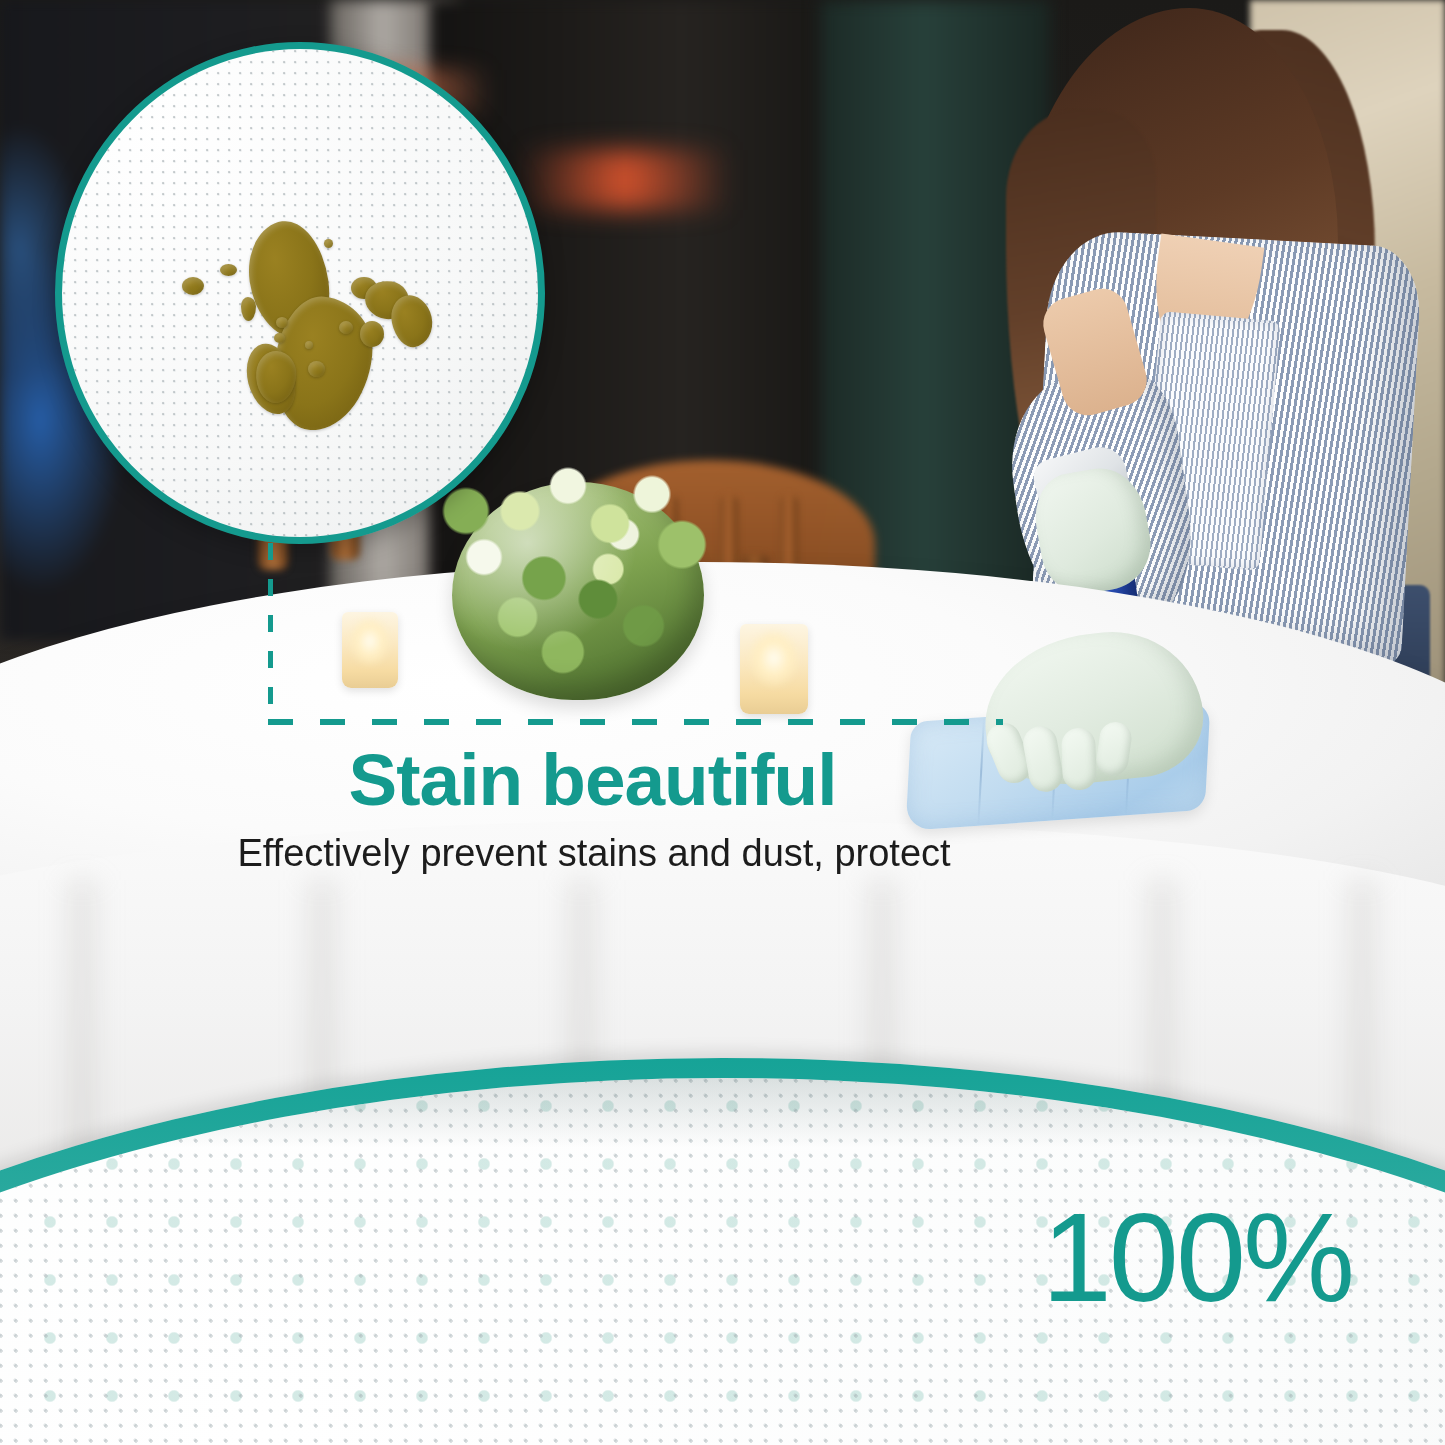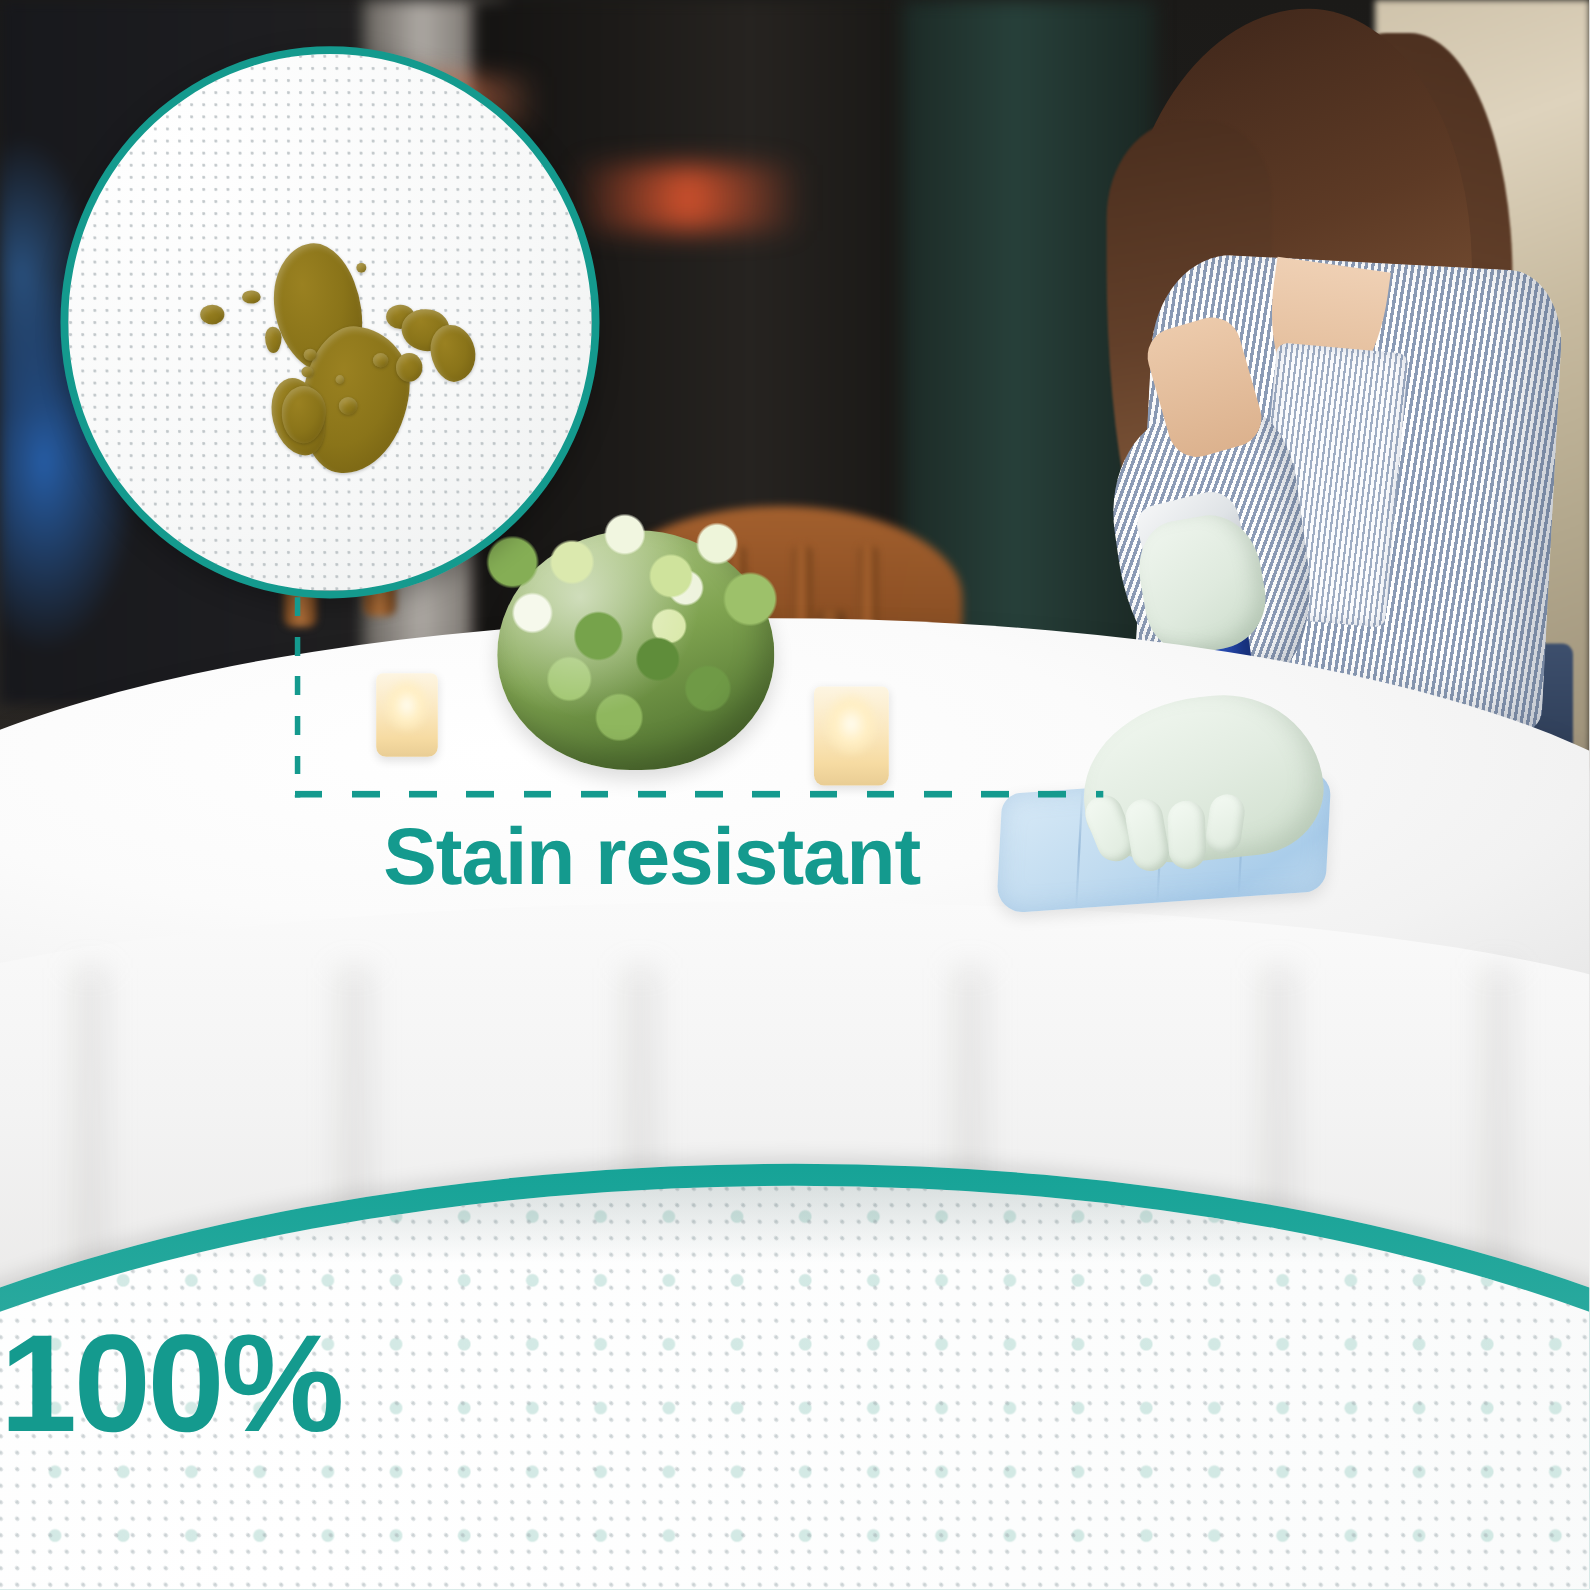--- a/index.html
+++ b/index.html
@@ -338,22 +338,22 @@
       radial-gradient(circle at 28px 22px, rgba(176,216,208,.55) 5px, rgba(176,216,208,0) 6.5px);
     background-size:15px 15px, 15px 15px, 62px 58px;
     background-position:0 0, 7px 7px, 10px 6px;
   }
   .arc-shadow{
     position:absolute;left:0;right:0;top:0;height:70px;
     background:linear-gradient(180deg,rgba(60,90,90,.18),rgba(60,90,90,0));
   }
 
   .poly-pct{
-    position:absolute;left:0;top:1185px;width:1352px;text-align:left;
-    color:var(--teal);font-size:126px;font-weight:bold;letter-spacing:-3px;
+    position:absolute;left:0;top:1185px;width:1352px;text-align:right;
+    color:var(--teal);font-size:126px;font-weight:normal;letter-spacing:-3px;
     font-family:"Liberation Sans",sans-serif;
   }
   .poly-word{
     position:absolute;left:0;top:1302px;width:1445px;text-align:center;
     color:#111111;font-size:96px;letter-spacing:-2px;
     font-family:"Liberation Sans",sans-serif;
   }
 
   :root{--teal:#149a8e;}
 </style>
@@ -448,22 +448,23 @@
         <div class="stain" style="left: 246px; top: 312px; width: 17px; height: 16px; border-radius: 50%; transform: rotate(0deg);"></div>
         <div class="stain" style="left: 243px; top: 292px; width: 8px; height: 8px; border-radius: 50%; transform: rotate(0deg);"></div>
         <div class="stain" style="left: 277px; top: 272px; width: 14px; height: 13px; border-radius: 50%; transform: rotate(0deg);"></div>
         <div class="stain" style="left: 262px; top: 190px; width: 9px; height: 9px; border-radius: 50%; transform: rotate(0deg);"></div>
       </div>
   </div>
 
   <div class="dash-v"></div>
   <div class="dash-h"></div>
 
-  <div class="headline">Stain resistant</div>
+  <div class="headline">Stain beautiful</div>
   <div class="subcopy">
+    <div>Effectively prevent stains and dust, protect</div>
   </div>
 
   <div class="arc-wrap">
     <div class="arc-inner">
       <div class="arc-weave"></div>
       <div class="arc-shadow"></div>
     </div>
   </div>
   <div class="poly-pct">100%</div>
 

